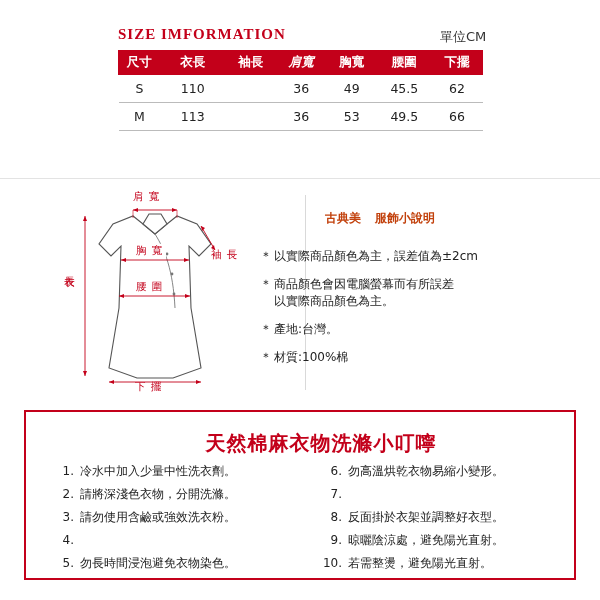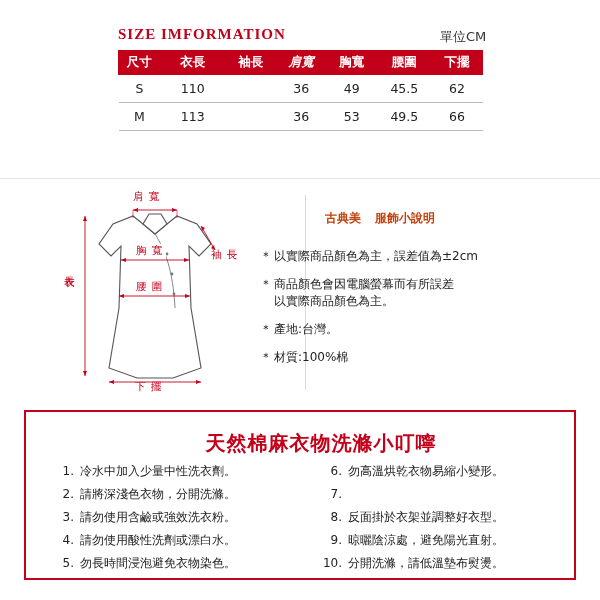--- a/index.html
+++ b/index.html
@@ -333,21 +333,20 @@
         <div class="care-item">
           <span class="care-num">2.</span>
           <span class="care-text">請將深淺色衣物，分開洗滌。</span>
         </div>
         <div class="care-item">
           <span class="care-num">3.</span>
           <span class="care-text">請勿使用含鹼或強效洗衣粉。</span>
         </div>
         <div class="care-item">
           <span class="care-num">4.</span>
-          <span class="care-text">請勿使用酸性洗劑或漂白水。</span>
         </div>
         <div class="care-item">
           <span class="care-num">5.</span>
           <span class="care-text">勿長時間浸泡避免衣物染色。</span>
         </div>
       </div>
       <div class="care-col right">
         <div class="care-item">
           <span class="care-num">6.</span>
           <span class="care-text">勿高溫烘乾衣物易縮小變形。</span>
@@ -358,19 +357,19 @@
         <div class="care-item">
           <span class="care-num">8.</span>
           <span class="care-text">反面掛於衣架並調整好衣型。</span>
         </div>
         <div class="care-item">
           <span class="care-num">9.</span>
           <span class="care-text">晾曬陰涼處，避免陽光直射。</span>
         </div>
         <div class="care-item">
           <span class="care-num">10.</span>
-          <span class="care-text">分開洗滌，請低溫墊布熨燙。</span>
+          <span class="care-text">若需整燙，避免陽光直射。</span>
         </div>
       </div>
     </div>
   </div>
 
 </div>
 
 </body></html>

